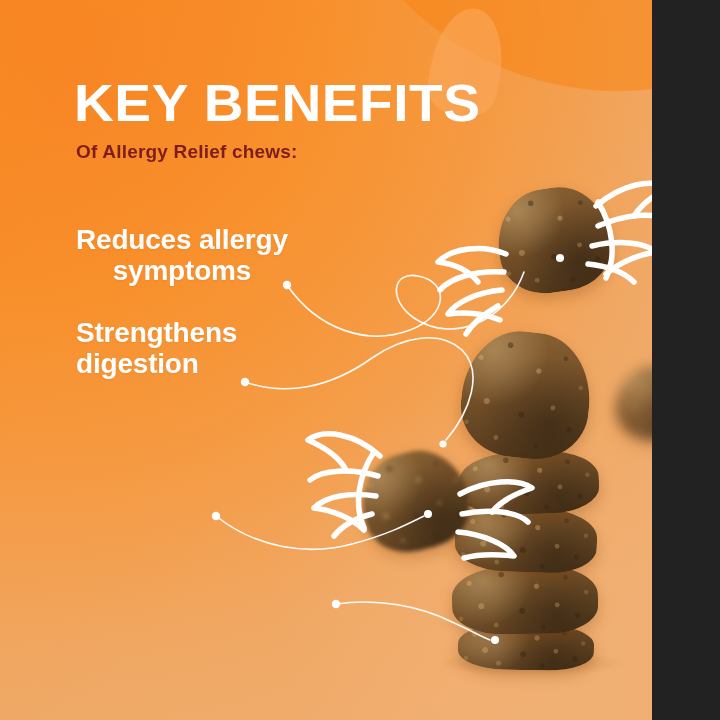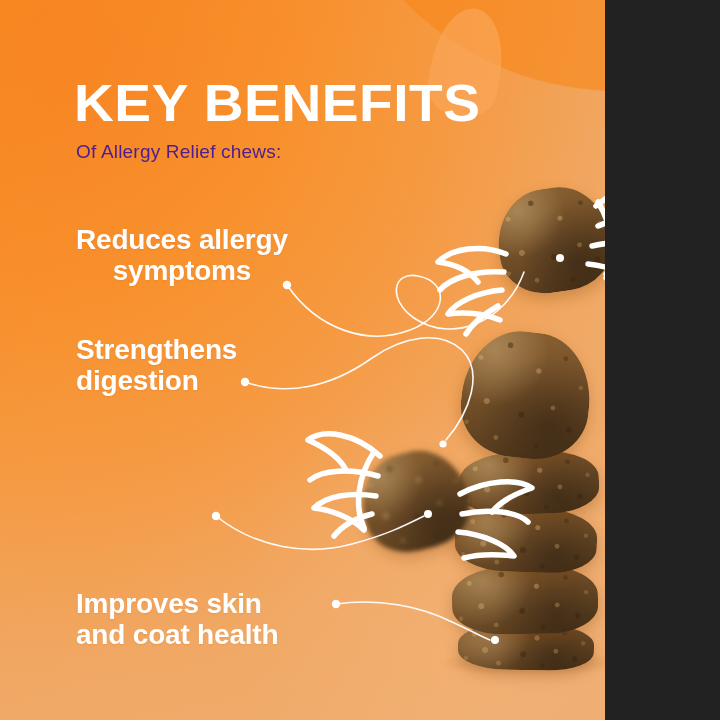--- a/index.html
+++ b/index.html
@@ -3,21 +3,21 @@
 <meta charset="utf-8">
 <title>Key Benefits</title>
 <style>
   html, body {
     margin: 0;
     padding: 0;
     background: #222;
   }
   #stage {
     position: relative;
-    width: 605px;
+    width: 652px;
     height: 720px;
     overflow: hidden;
     font-family: "Liberation Sans", sans-serif;
     background: #F7902B;
     user-select: none;
   }
 
   
   .bg {
     position: absolute;
@@ -75,40 +75,40 @@
     font-weight: 700;
     letter-spacing: 0.5px;
     transform: scaleX(1.06);
     transform-origin: left top;
     white-space: nowrap;
   }
   .subhead {
     position: absolute;
     left: 76px;
     top: 141px;
-    color: #4c1d95;
+    color: #7f1d1d;
     font-size: 19px;
-    font-weight: 400;
+    font-weight: 700;
     letter-spacing: 0.2px;
     white-space: nowrap;
   }
 
   .benefit {
     position: absolute;
     left: 76px;
     color: #ffffff;
     font-weight: 700;
     font-size: 28px;
     line-height: 1.09;
     letter-spacing: -0.2px;
     white-space: pre-line;
     text-shadow: 0 1px 2px rgba(160,70,0,0.10);
   }
   .b0 { top: 225px; text-align: center; }
-  .b1 { top: 335px; }
+  .b1 { top: 318px; }
   .b2 { top: 444px; }
   .b3 { top: 589px; }
 
   
   .layer {
     position: absolute;
     inset: 0;
     pointer-events: none;
   }
 
@@ -244,16 +244,14 @@
     </g>
   </svg>
 
   <div class="headline">KEY BENEFITS</div>
   <div class="subhead">Of Allergy Relief chews:</div>
 
   <div class="benefit b0">Reduces allergy
 symptoms</div>
   <div class="benefit b1">Strengthens
 digestion</div>
-  <div class="benefit b3">Improves skin
-and coat health</div>
 
 </div>
 
 </body></html>

